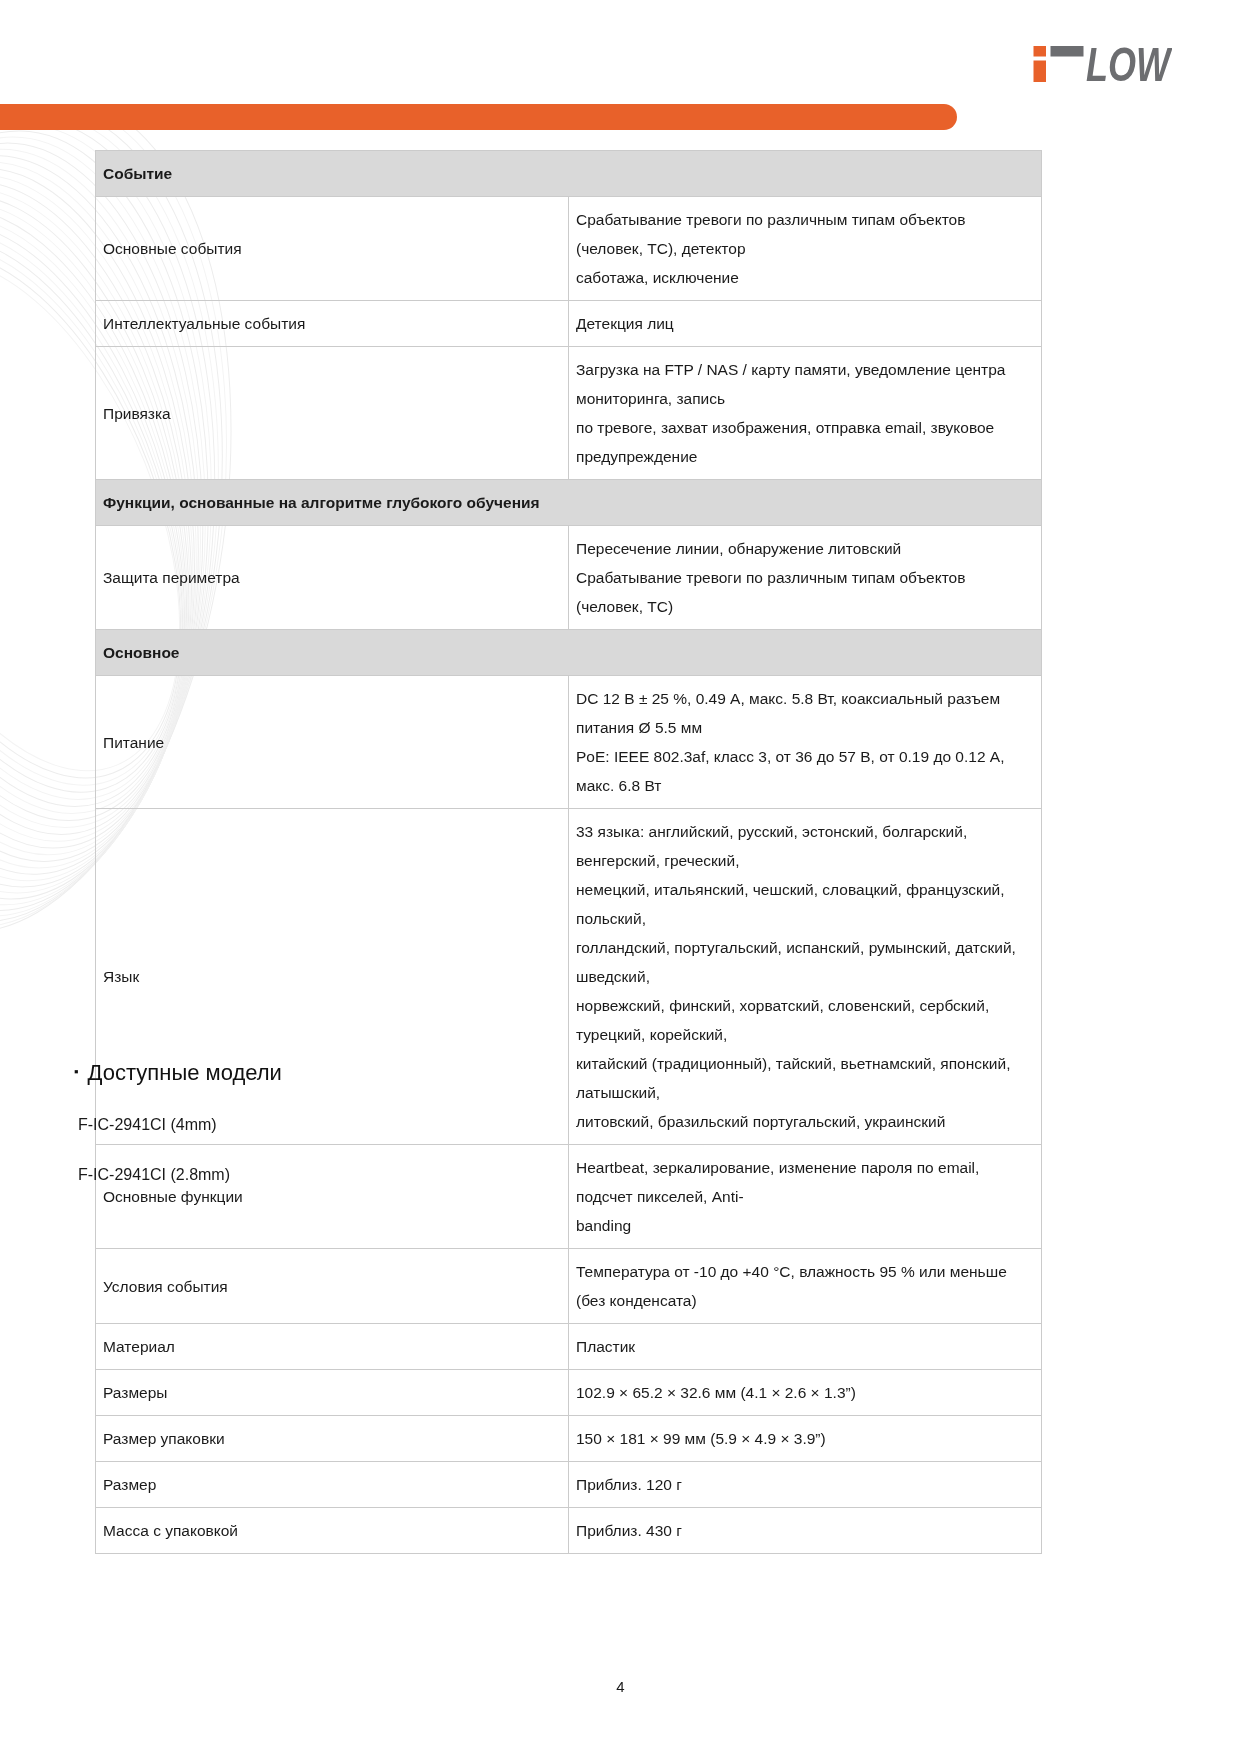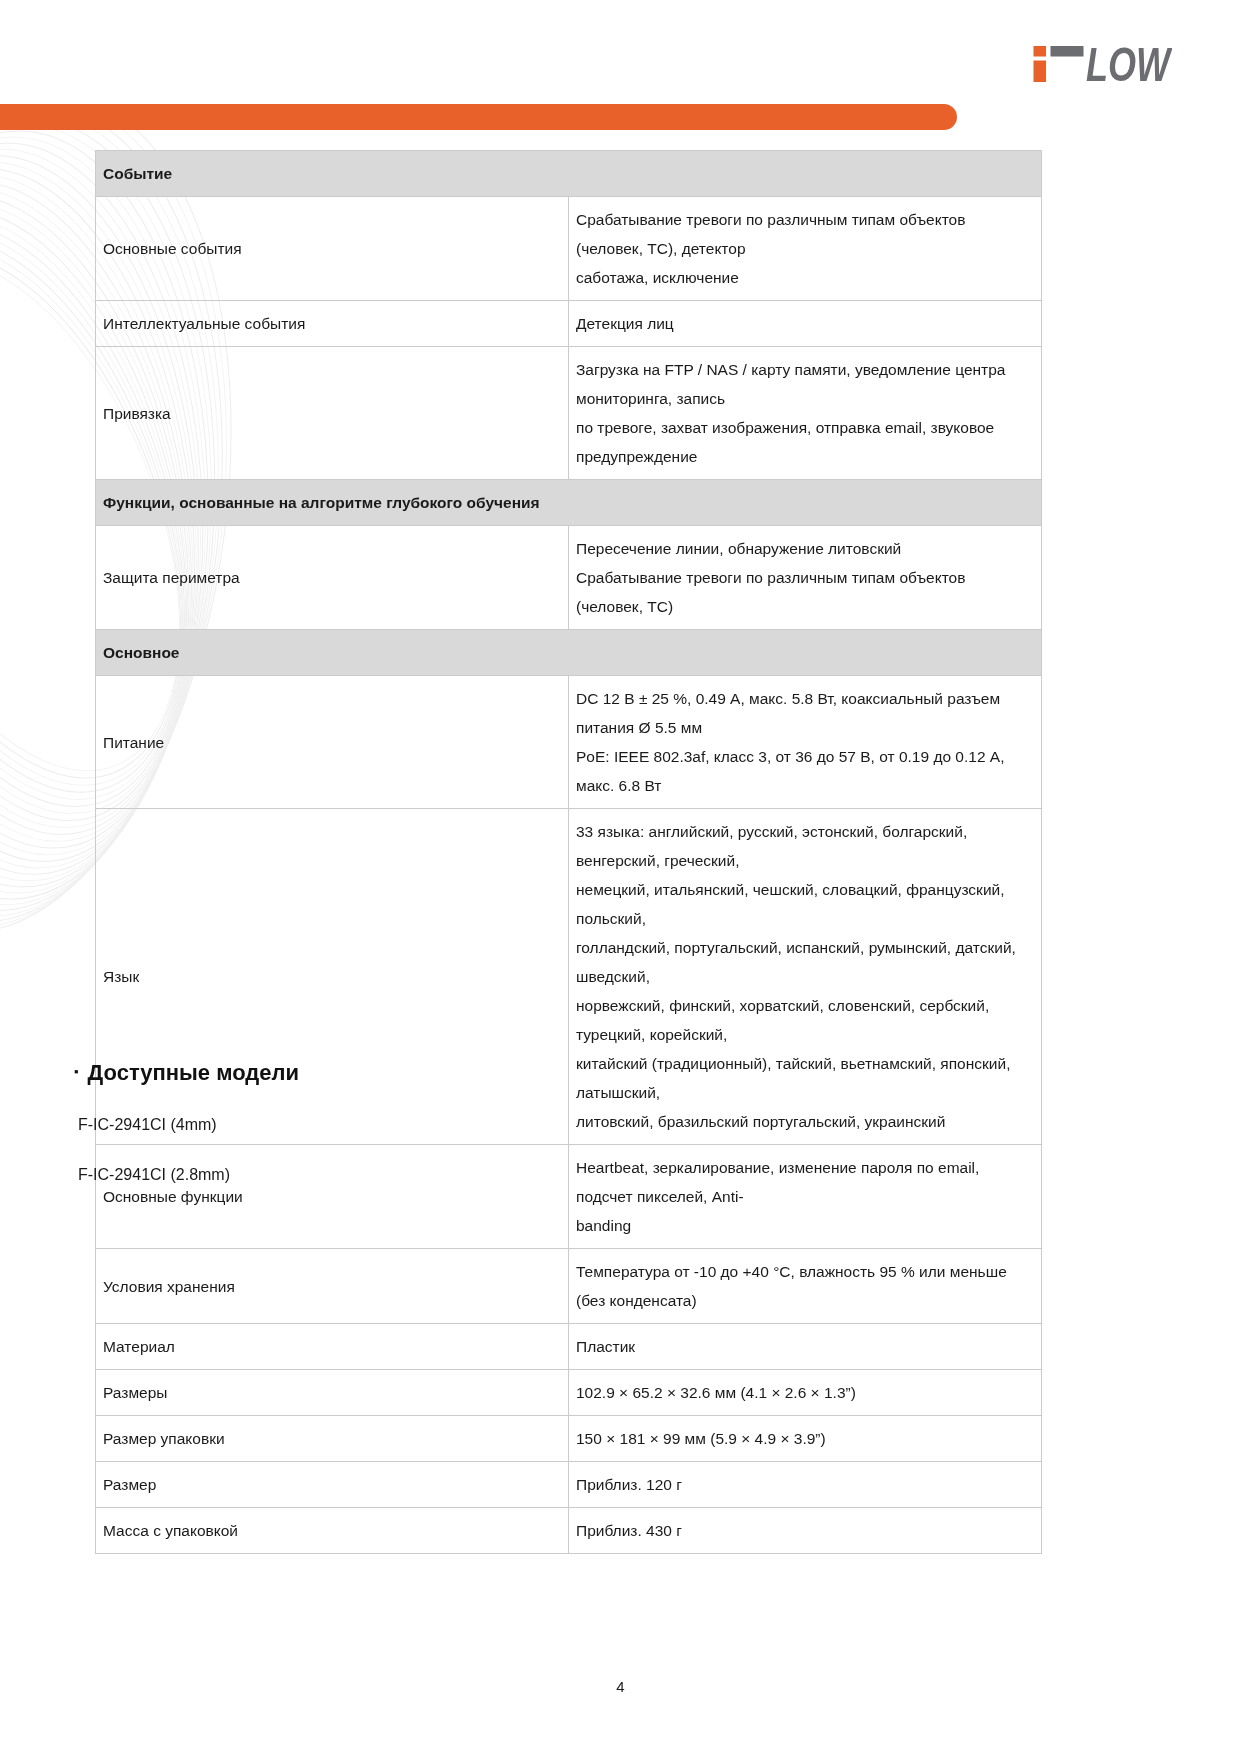--- a/index.html
+++ b/index.html
@@ -41,21 +41,21 @@
   .section-td {
     background: #D9D9D9;
     font-weight: bold;
     height: 27px;
   }
   .label-td { width: 265px; }
   .value-td { white-space: pre-line; }
 
   
   .models { position: absolute; top: 1060px; left: 74px; }
-  .models-title { font-size: 22px; font-weight: bold; color: #111; }
+  .models-title { font-size: 22px; font-weight: normal; color: #111; }
   .models-bullet { font-size: 13px; vertical-align: 4px; margin-right: 9px; }
   .model-item { font-size: 16px; margin-left: 4px; margin-top: 28px; line-height: 22px; }
 
   
   .page-footer {
     position: absolute; top: 1678px; left: 0;
     width: 100%; text-align: center;
     font-size: 15px;
   }
 </style>
@@ -147,21 +147,21 @@
 норвежский, финский, хорватский, словенский, сербский, турецкий, корейский,
 китайский (традиционный), тайский, вьетнамский, японский, латышский,
 литовский, бразильский португальский, украинский</td>
     </tr>
     <tr>
       <td class="label-td">Основные функции</td>
       <td class="value-td">Heartbeat, зеркалирование, изменение пароля по email, подсчет пикселей, Anti-
 banding</td>
     </tr>
     <tr>
-      <td class="label-td">Условия хранения</td>
+      <td class="label-td">Условия события</td>
       <td class="value-td">Температура от -10 до +40 °C, влажность 95 % или меньше (без конденсата)</td>
     </tr>
     <tr>
       <td class="label-td">Материал</td>
       <td class="value-td">Пластик</td>
     </tr>
     <tr>
       <td class="label-td">Размеры</td>
       <td class="value-td">102.9 × 65.2 × 32.6 мм (4.1 × 2.6 × 1.3”)</td>
     </tr>

